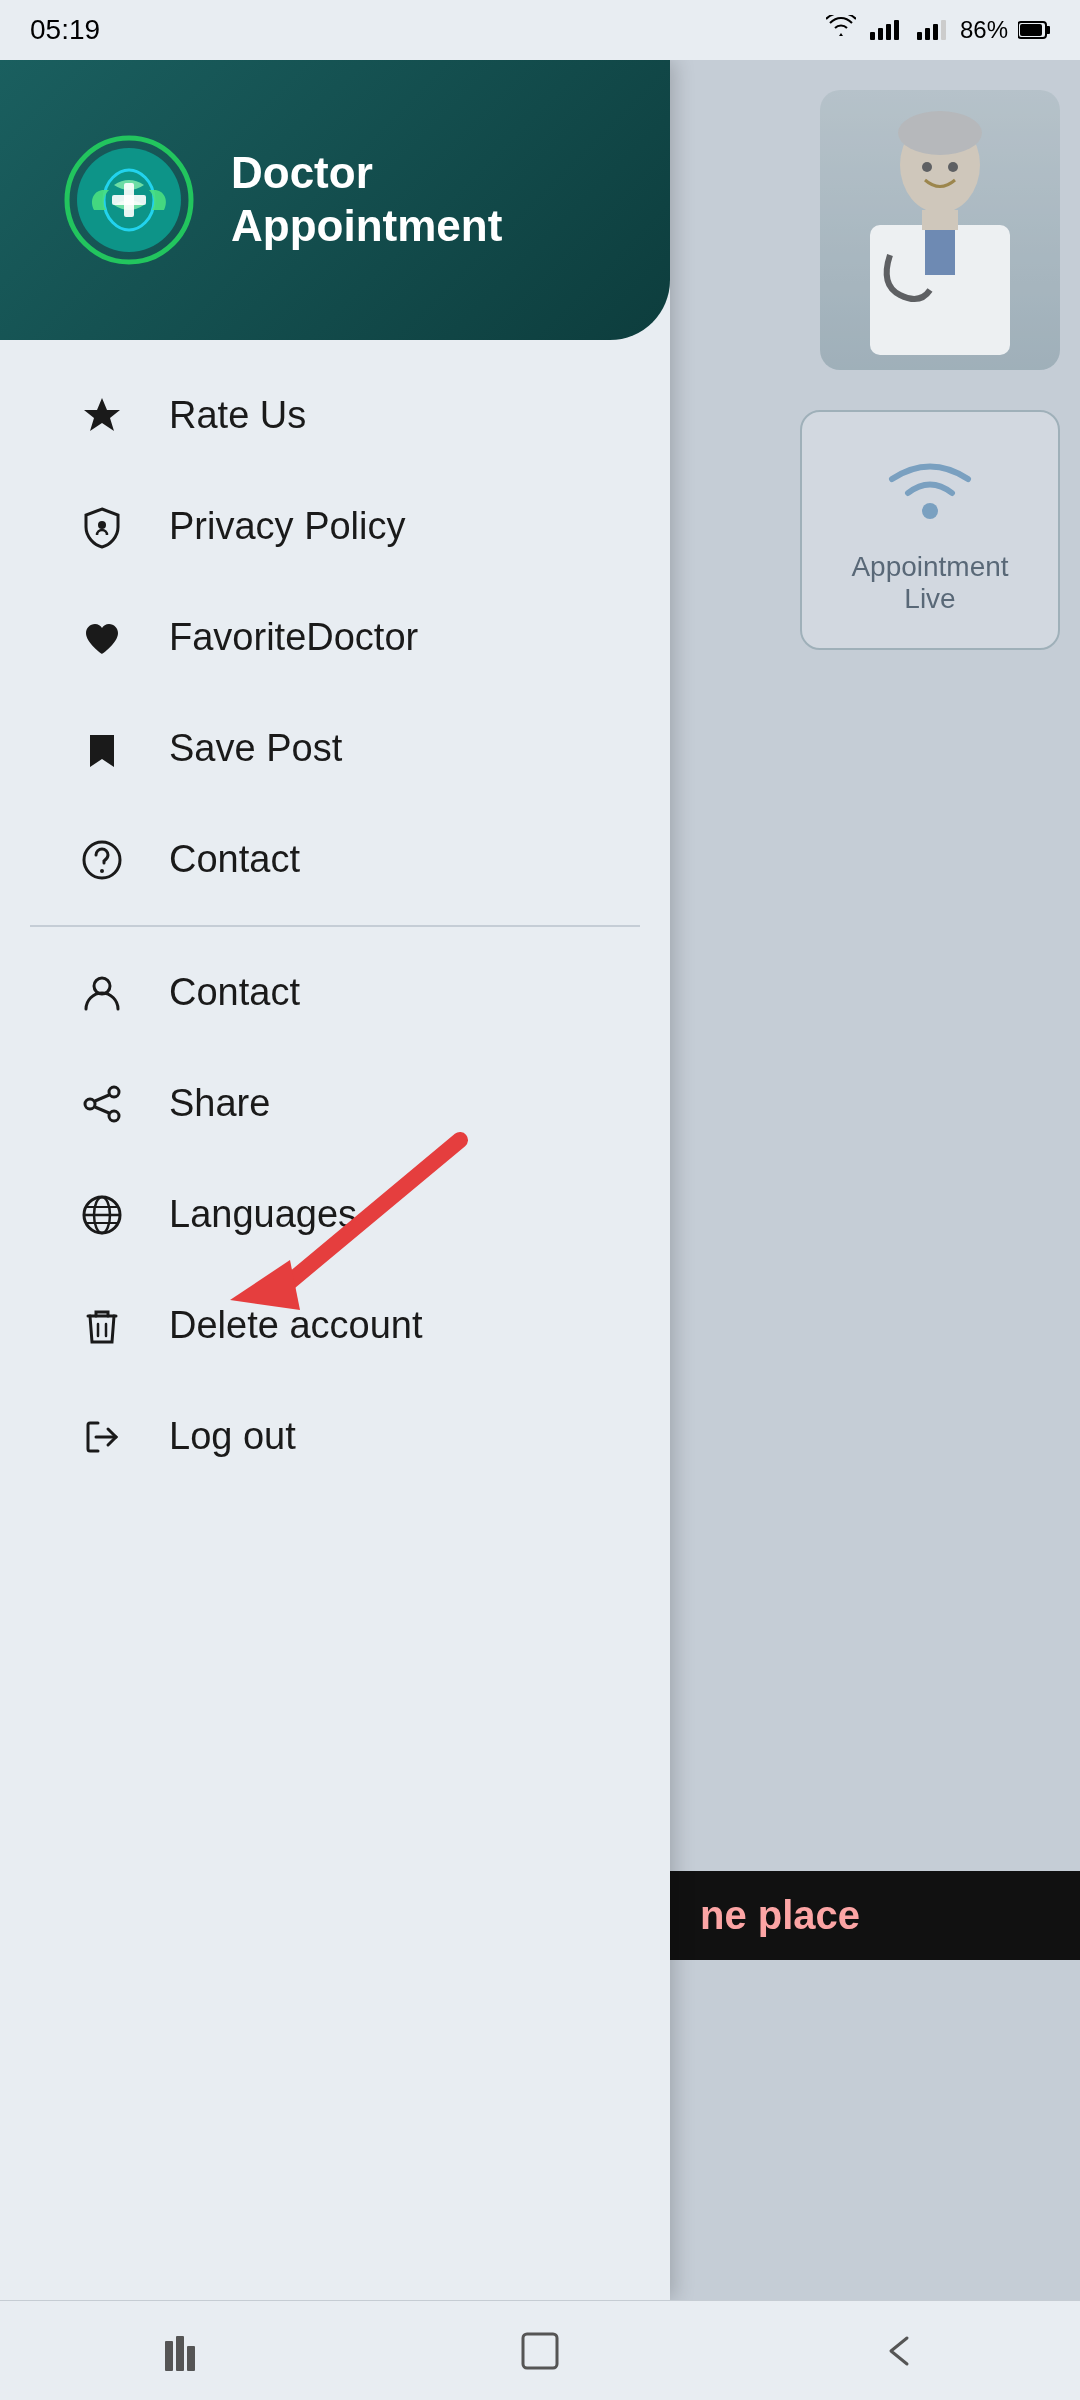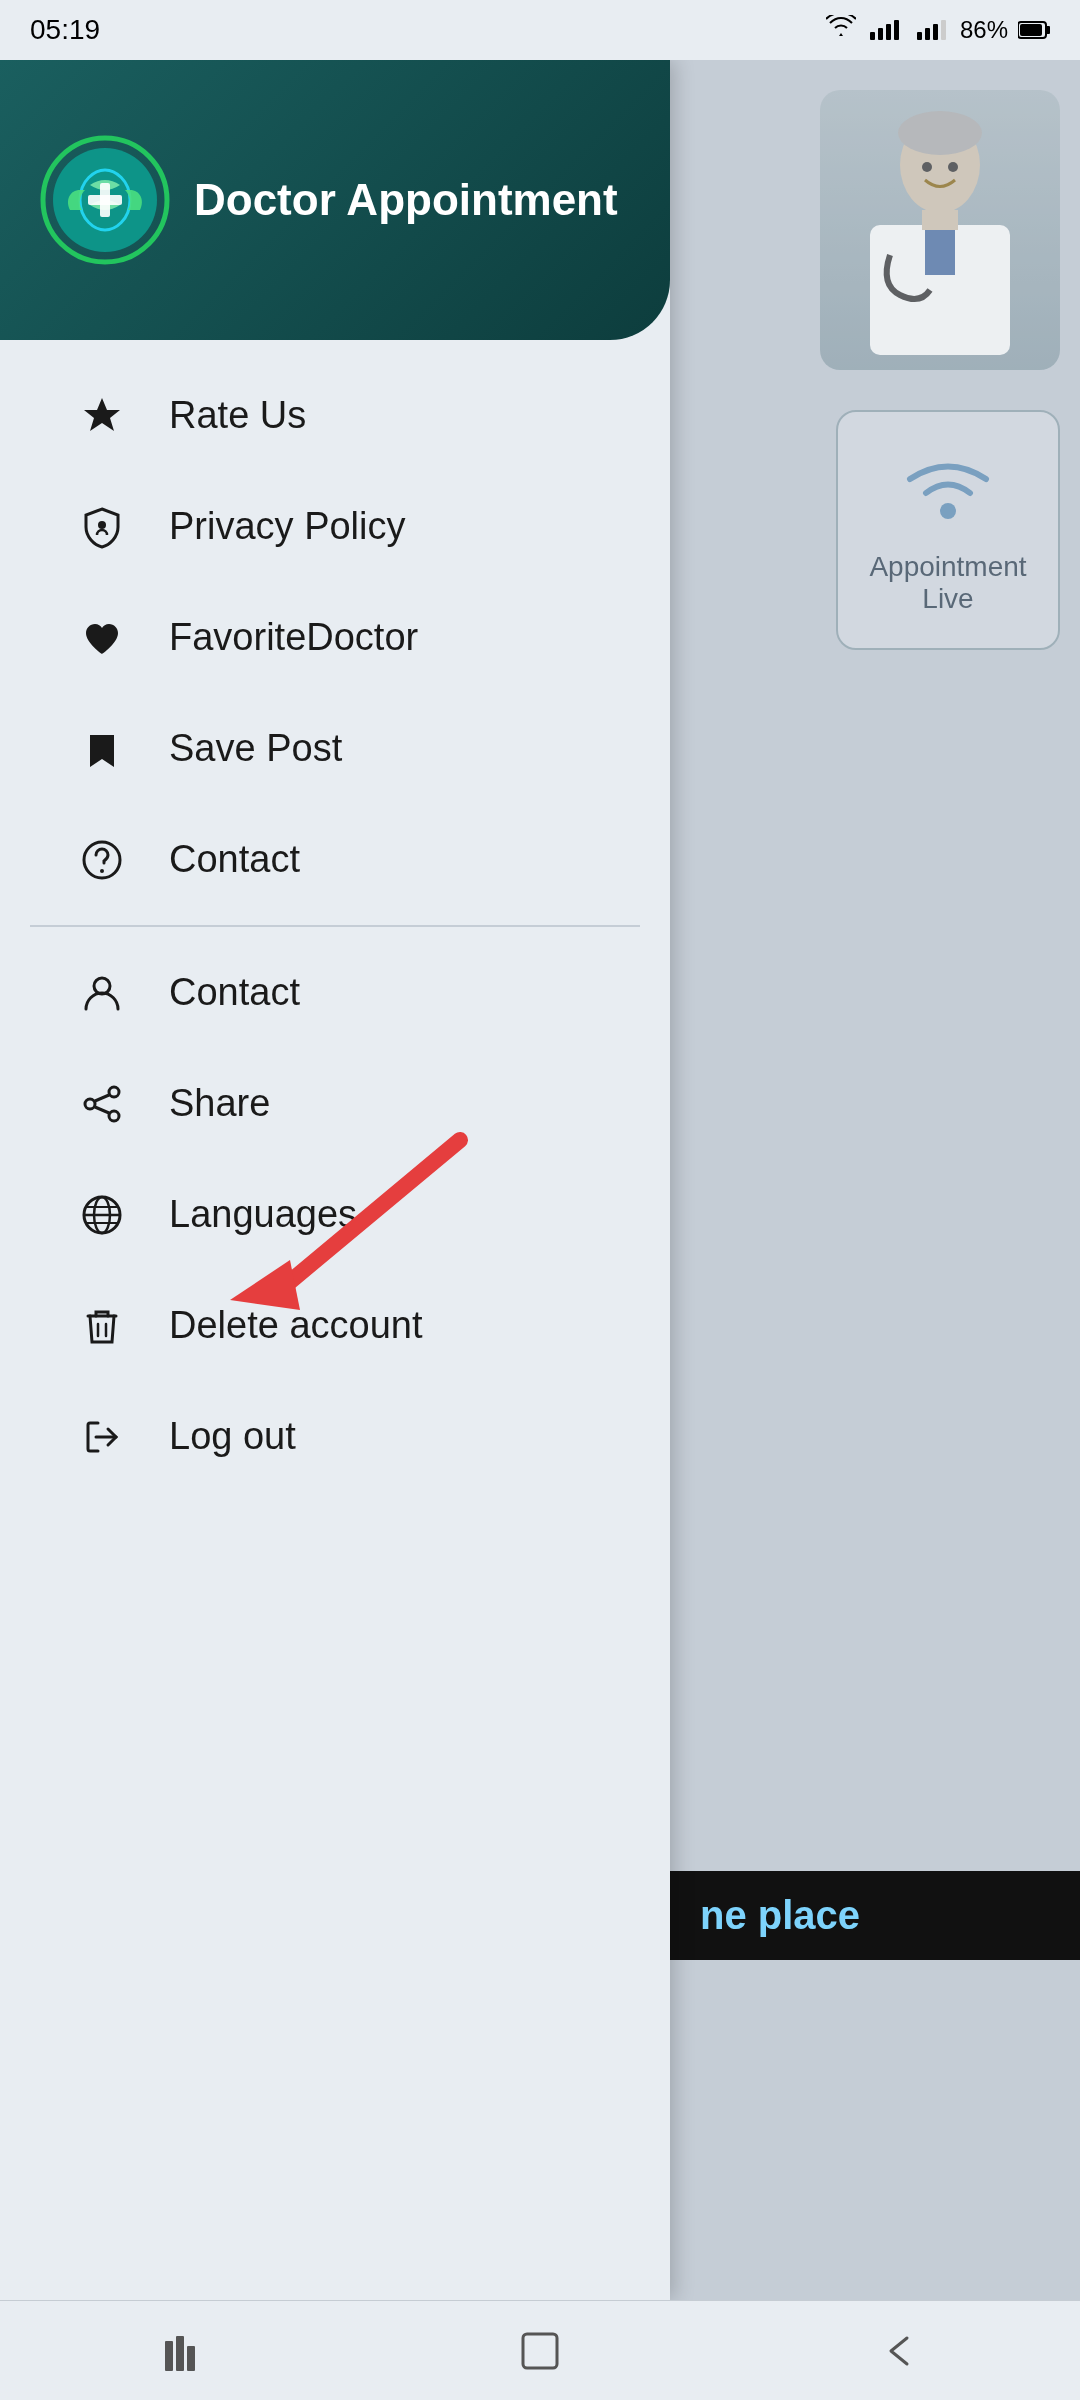--- a/index.html
+++ b/index.html
@@ -65,22 +65,22 @@
     }
 
     
     .drawer-header {
       width: 100%;
       height: 280px;
       background: linear-gradient(135deg, #1a5f5f 0%, #0d3d3d 100%);
       border-bottom-right-radius: 60px;
       display: flex;
       align-items: center;
-      padding: 30px 40px;
-      gap: 24px;
+      padding: 30px 64px;
+      gap: 37px;
     }
 
     .logo-circle {
       width: 130px;
       height: 130px;
       border-radius: 50%;
       background: transparent;
       display: flex;
       align-items: center;
       justify-content: center;
@@ -173,21 +173,21 @@
       display: flex;
       flex-direction: column;
       align-items: center;
       justify-content: center;
     }
 
     .appointment-live-card {
       background: #d8dee5;
       border: 2px solid #90a4ae;
       border-radius: 20px;
-      width: 224px;
+      width: 260px;
       height: 240px;
       margin-left: auto;
       margin-top: 300px;
       display: flex;
       flex-direction: column;
       align-items: center;
       justify-content: center;
       gap: 15px;
     }
 
@@ -455,21 +455,21 @@
           <path d="M38 47 Q60 30 82 47" stroke="#5b8db8" stroke-width="6" fill="none" stroke-linecap="round"></path>
           <path d="M22 33 Q60 8 98 33" stroke="#5b8db8" stroke-width="6" fill="none" stroke-linecap="round"></path>
         </svg>
         <span class="appointment-live-text" style="white-space:pre-line;">Appointment
 Live</span>
       </div>
 
     </div>
 
     <div style="position:absolute; bottom:340px; left:0; right:0; background:#111; padding:22px 30px;">
-      <span style="font-size:40px; color:#7dd3fc; font-weight:700;">ne place</span>
+      <span style="font-size:40px; color:#fca5a5; font-weight:700;">ne place</span>
     </div>
 
   </div>
 
 </div>
 
 <svg class="red-arrow" viewBox="0 0 280 200" xmlns="http://www.w3.org/2000/svg">
   <path d="M260 20 L80 170" stroke="#e53e3e" stroke-width="16" stroke-linecap="round" fill="none"></path>
 
   <polygon points="30,180 100,190 90,140" fill="#e53e3e"></polygon>

